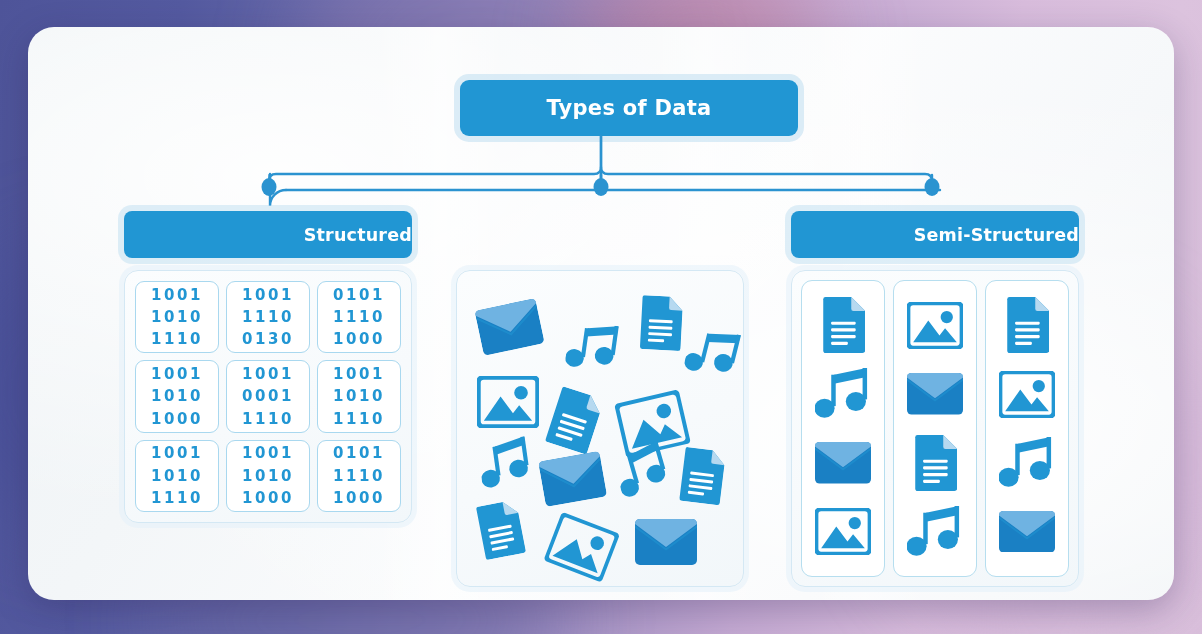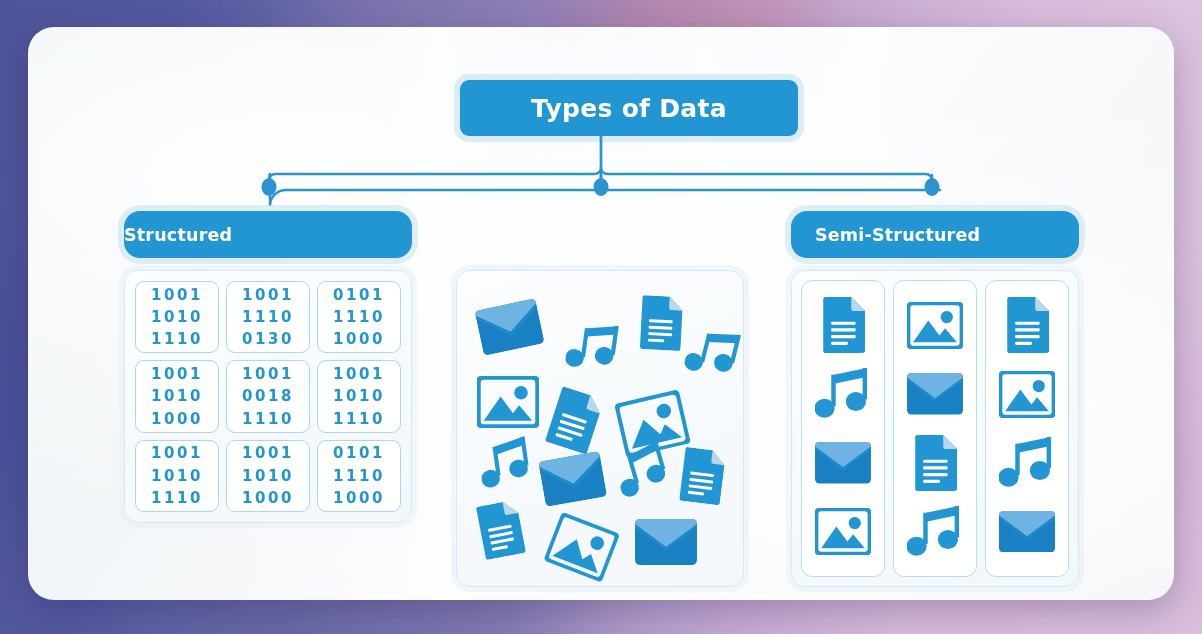--- a/index.html
+++ b/index.html
@@ -59,36 +59,36 @@
     position: absolute;
     left: 432px; top: 53px;
     width: 338px; height: 56px;
     border-radius: 9px;
     background: #2196d3;
     box-shadow: 0 0 0 6px rgba(185,219,239,.50);
     display: flex; align-items: center; justify-content: center;
   }
   .title-box span {
     color: #ffffff;
-    font-size: 25px;
+    font-size: 21px;
     font-weight: bold;
     letter-spacing: .3px;
   }
 
   
   .connectors { position: absolute; left: 0; top: 0; width: 1146px; height: 573px; pointer-events:none; }
 
   
   .cat-header {
     position: absolute;
     height: 47px;
-    border-radius: 16px;
+    border-radius: 8px;
     background: #2196d3;
     box-shadow: 0 0 0 6px rgba(189,221,240,.48);
-    display: flex; align-items: center; justify-content: flex-start;
+    display: flex; align-items: center; justify-content: flex-end;
   }
   .cat-header span {
     color: #fff;
     font-size: 17.5px;
     font-weight: bold;
     letter-spacing: .2px;
   }
   .hdr-structured      { left: 96px;  top: 184px; width: 288px; }
   .hdr-unstructured    { left: 428px; top: 184px; width: 288px; }
   .hdr-semistructured  { left: 763px; top: 184px; width: 288px; padding-left: 24px; }
@@ -212,21 +212,21 @@
           <div class="brow">1110</div>
           <div class="brow">1000</div>
         </div>
         <div class="binary-cell">
           <div class="brow">1001</div>
           <div class="brow">1010</div>
           <div class="brow">1000</div>
         </div>
         <div class="binary-cell">
           <div class="brow">1001</div>
-          <div class="brow">0018</div>
+          <div class="brow">0001</div>
           <div class="brow">1110</div>
         </div>
         <div class="binary-cell">
           <div class="brow">1001</div>
           <div class="brow">1010</div>
           <div class="brow">1110</div>
         </div>
         <div class="binary-cell">
           <div class="brow">1001</div>
           <div class="brow">1010</div>

